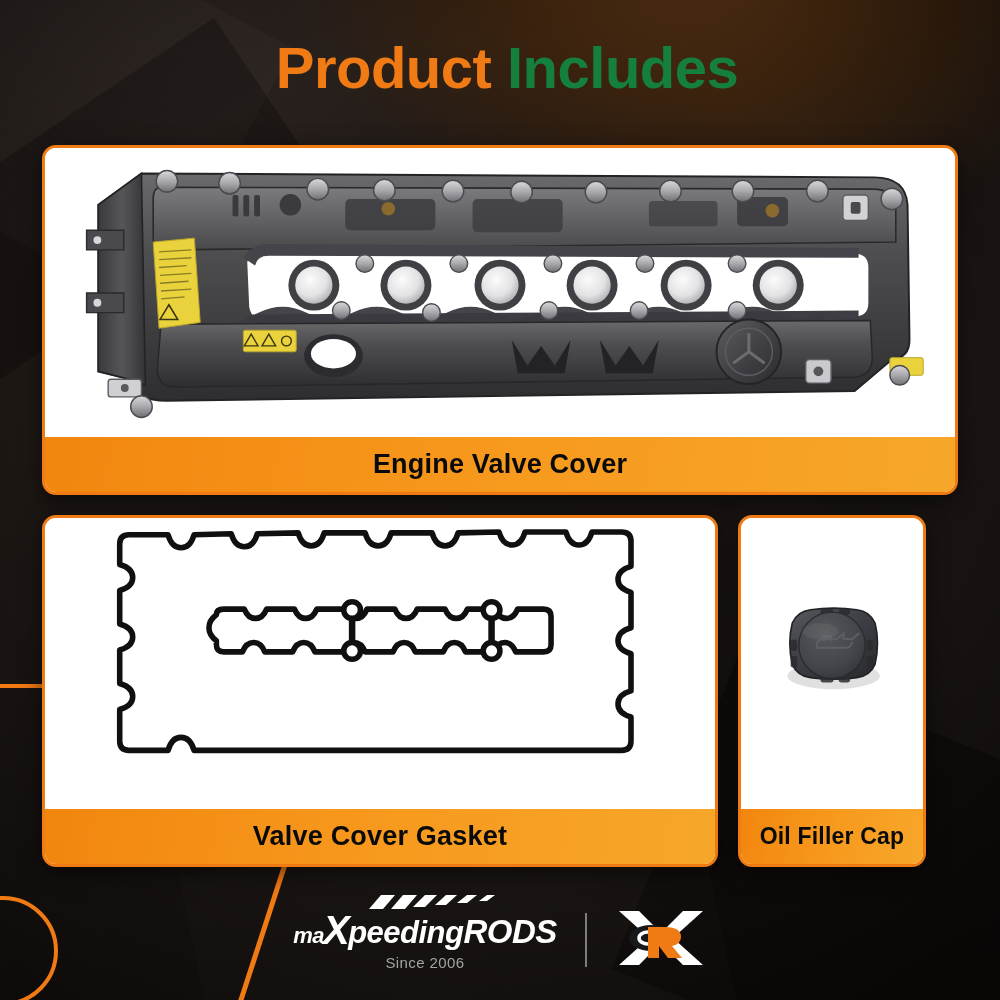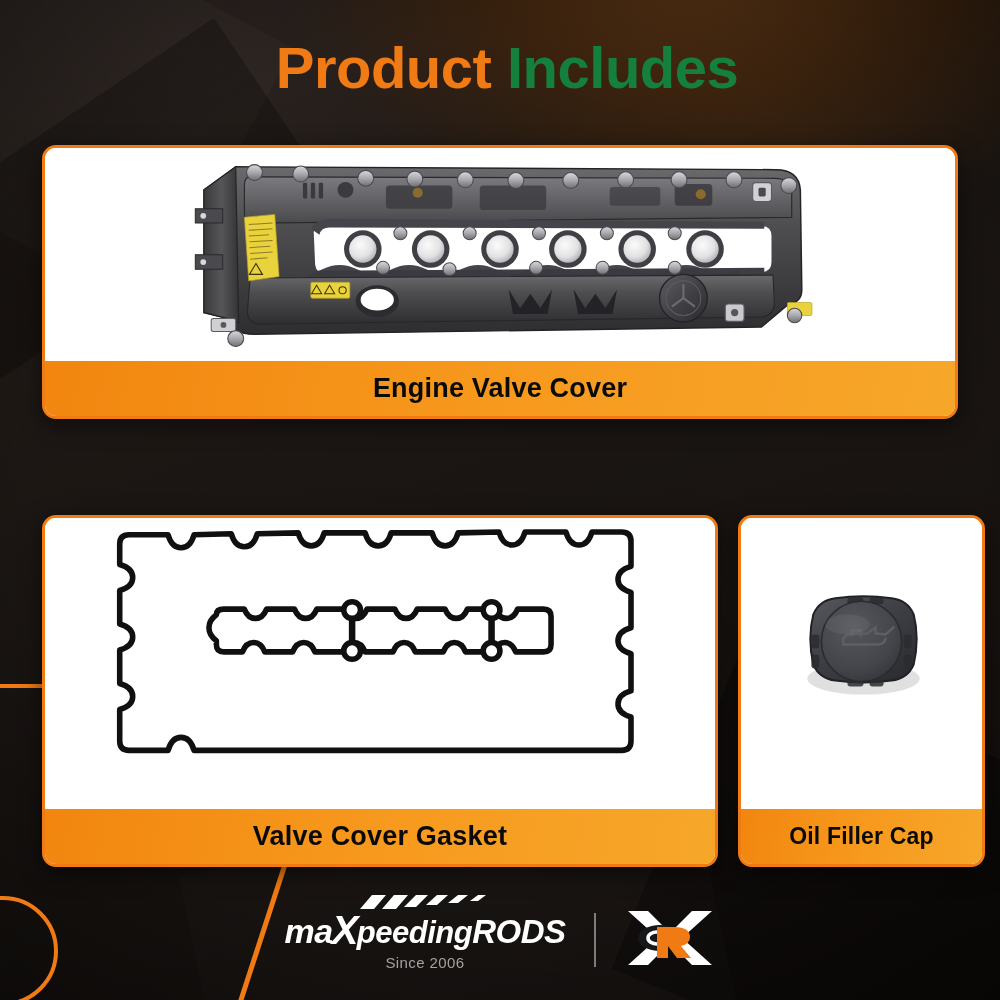--- a/index.html
+++ b/index.html
@@ -65,40 +65,40 @@
     box-shadow:0 6px 22px rgba(0,0,0,0.55);
   }
   .card-media { flex:1; position:relative; background:#fff; overflow:hidden; }
   .card-caption {
     flex:0 0 auto; height:52px;
     background:linear-gradient(100deg,#F2860F 0%,#F79A1E 52%,#F6A72A 100%);
     display:flex; align-items:center; justify-content:center;
     color:#0a0a0a; font-weight:bold; letter-spacing:0.2px;
   }
 
-  #card-cover   { left:42px;  top:145px; width:916px; height:274px; }
+  #card-cover   { left:42px;  top:145px; width:916px; height:350px; }
   #card-gasket  { left:42px;  top:515px; width:676px; height:352px;gap:40px; }
-  #card-cap     { left:738px; top:515px; width:247px; height:352px; }
+  #card-cap     { left:738px; top:515px; width:188px; height:352px; }
 
   #card-cover  .card-caption { font-size:27px; height:55px; }
   #card-gasket .card-caption { font-size:27px; height:55px; }
   #card-cap    .card-caption { font-size:23px; height:55px; }
 
   
   #footer {
     position:absolute; left:0; bottom:0; width:100%; height:120px; z-index:4;
     display:flex; align-items:center; justify-content:center; gap:28px;
   }
   .brand { display:flex; flex-direction:column; align-items:center; }
   .brand-word {
     font-style:italic; font-weight:bold; color:#ffffff;
     font-size:30px; letter-spacing:-0.5px; line-height:1;
     display:flex; align-items:baseline;
   }
-  .brand-word .seg-a { font-size:34px; }
+  .brand-word .seg-a { font-size:22px; }
   .brand-word .seg-x { font-size:40px; position:relative; top:1px; margin:0 -1px; }
   .brand-word .seg-b { font-size:31px; }
   .brand-word .seg-c { font-size:33px; }
   .brand-since {
     color:#a3a3a3; font-size:15px; font-style:normal; font-weight:normal;
     margin-top:5px; letter-spacing:0.4px;
   }
   .speed-flags { position:absolute; }
   .divider { width:2px; height:54px; background:rgba(255,255,255,0.45); }
 </style>

